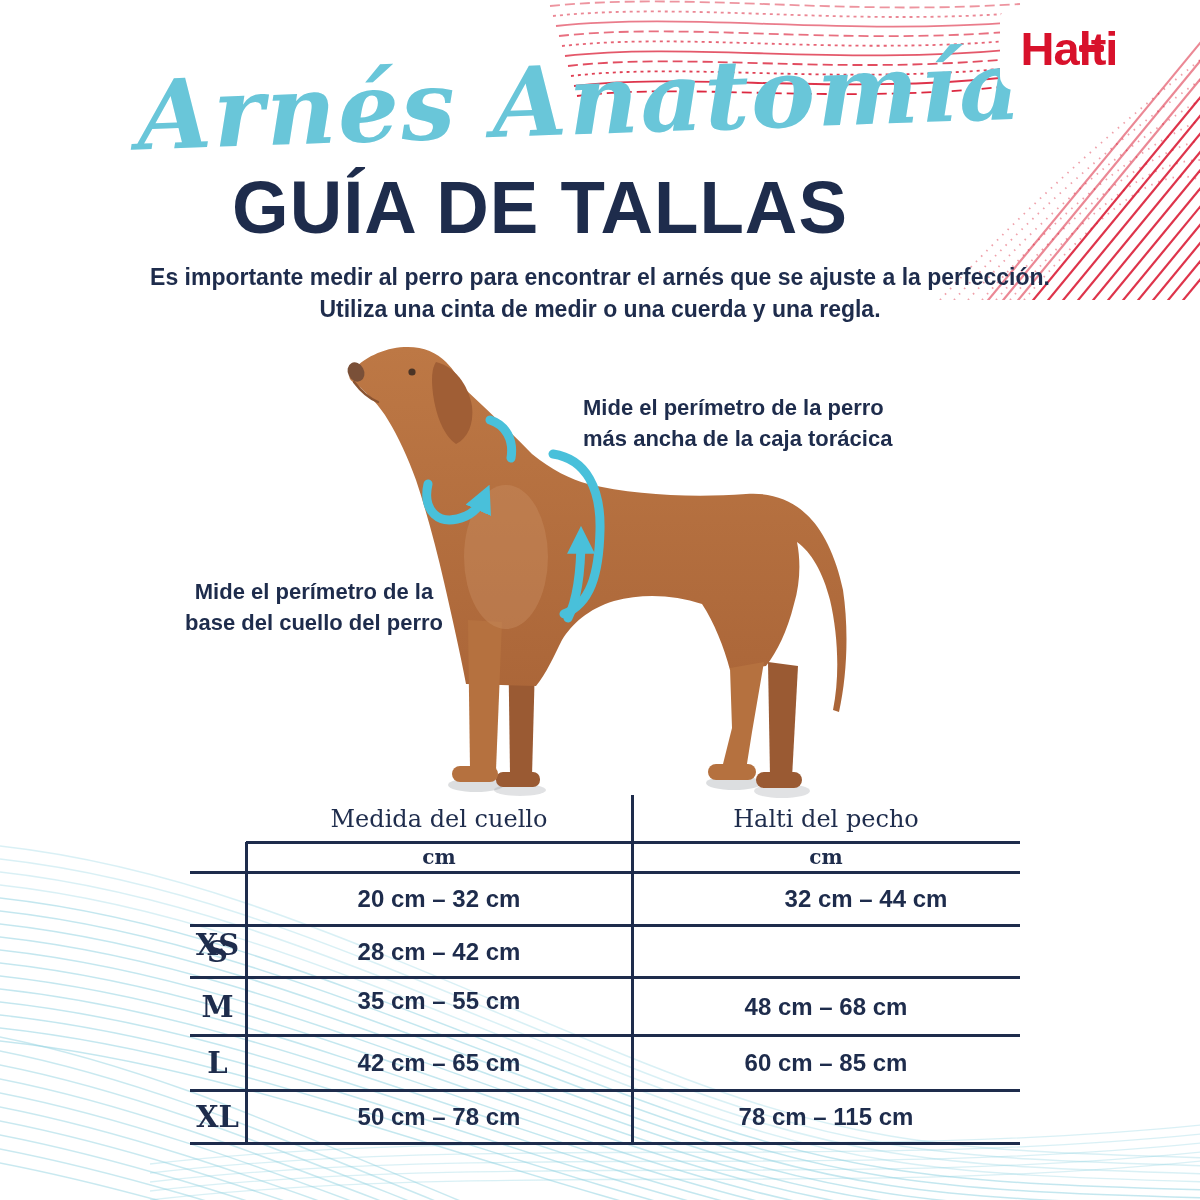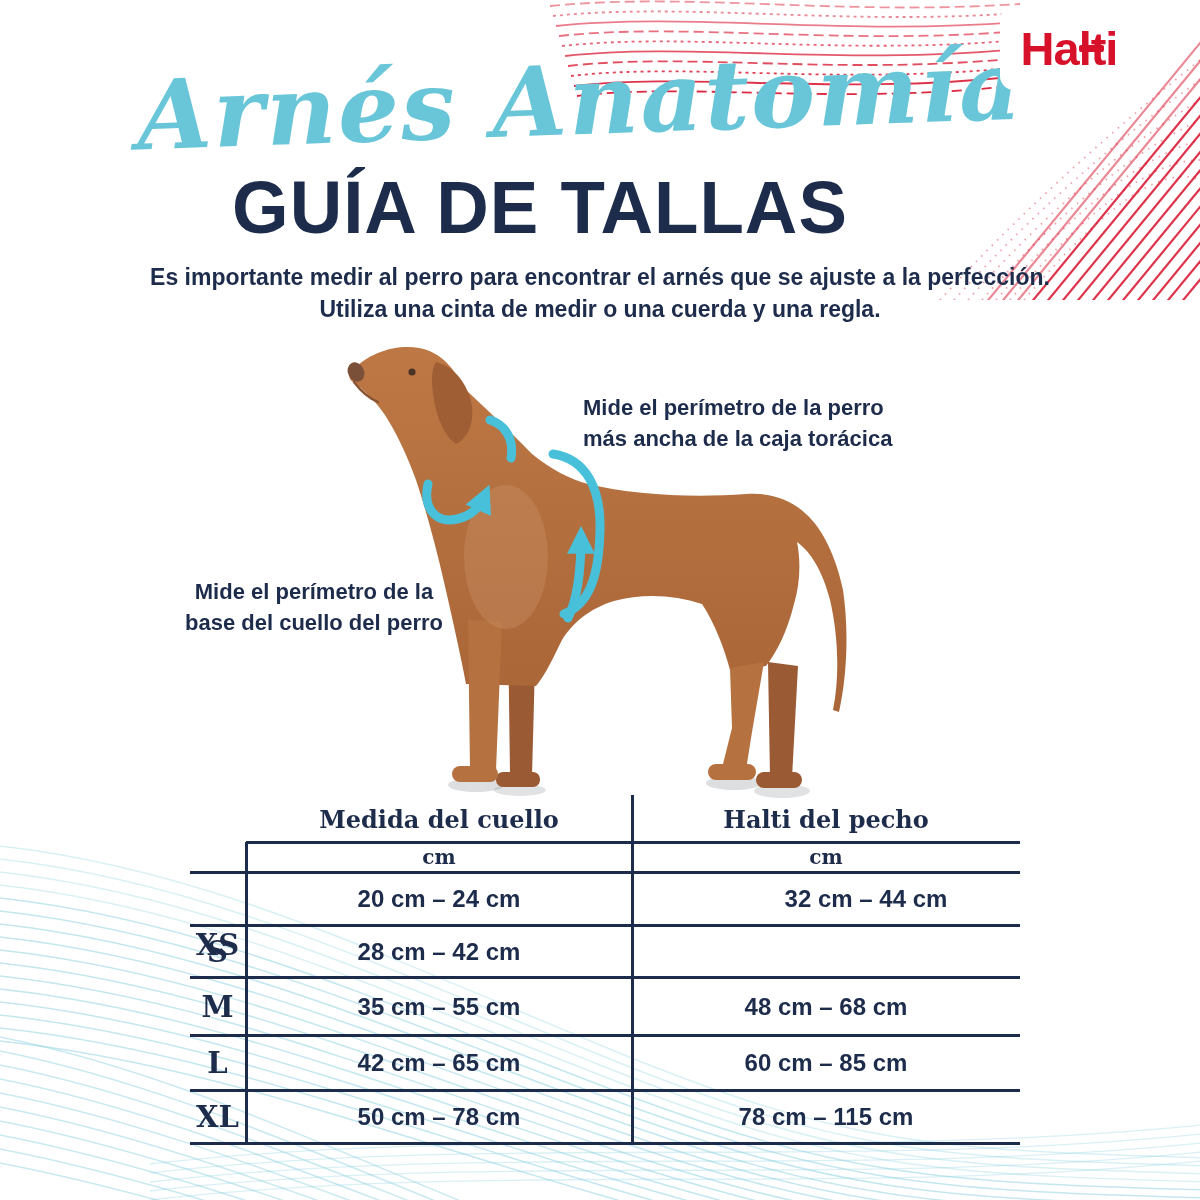--- a/index.html
+++ b/index.html
@@ -32,21 +32,21 @@
 
   
   .note{position:absolute;z-index:2;font-size:22px;font-weight:700;line-height:31px;color:#1e2c4c;}
   .note-chest{left:583px;top:392px;width:330px;text-align:left;}
   .note-neck{left:178px;top:576px;width:272px;text-align:center;}
 
   
   .sizetable{position:absolute;left:190px;top:793px;width:830px;height:352px;z-index:2;}
   .tl{position:absolute;background:#1e2c4c;}
   .cell{position:absolute;display:flex;align-items:center;justify-content:center;}
-  .th{font-family:"DejaVu Serif",serif;font-weight:700;font-size:24px;}
+  .th{font-family:"DejaVu Serif",serif;font-weight:400;font-size:24px;}
   .tu{font-family:"DejaVu Serif",serif;font-weight:700;font-size:20px;}
   .tsize{font-family:"DejaVu Serif",serif;font-weight:700;font-size:29px;}
   .tval{font-size:24px;font-weight:700;}
 </style>
 </head>
 <body>
 
 <div class="page">
 
   <svg id="red-deco" class="deco" width="660" height="300" viewBox="0 0 660 300">
@@ -234,28 +234,28 @@
     <div class="tl" style="left:0;top:241px;width:830px;height:3px;"></div>
     <div class="tl" style="left:0;top:296px;width:830px;height:3px;"></div>
     <div class="tl" style="left:0;top:349px;width:830px;height:3px;"></div>
 
     <div class="cell th" style="left:56px;top:4px;width:386px;height:44px;">Medida del cuello</div>
     <div class="cell th" style="left:442px;top:4px;width:388px;height:44px;">Halti del pecho</div>
     <div class="cell tu" style="left:56px;top:49px;width:386px;height:29px;">cm</div>
     <div class="cell tu" style="left:442px;top:49px;width:388px;height:29px;">cm</div>
 
     <div class="cell tsize" style="left:0;top:81px;width:55px;height:50px;margin-top:46px;">XS</div>
-    <div class="cell tval" style="left:56px;top:81px;width:386px;height:50px;">20 cm – 24 cm</div>
+    <div class="cell tval" style="left:56px;top:81px;width:386px;height:50px;">20 cm – 32 cm</div>
     <div class="cell tval" style="left:442px;top:81px;width:388px;height:50px;padding-left:40px;">32 cm – 44 cm</div>
 
     <div class="cell tsize" style="left:0;top:134px;width:55px;height:49px;">S</div>
     <div class="cell tval" style="left:56px;top:134px;width:386px;height:49px;">28 cm – 42 cm</div>
 
     <div class="cell tsize" style="left:0;top:186px;width:55px;height:55px;">M</div>
-    <div class="cell tval" style="left:56px;top:186px;width:386px;height:55px;">35 cm – 55 cm</div>
+    <div class="cell tval" style="left:56px;top:180px;width:386px;height:55px;">35 cm – 55 cm</div>
     <div class="cell tval" style="left:442px;top:186px;width:388px;height:55px;">48 cm – 68 cm</div>
 
     <div class="cell tsize" style="left:0;top:244px;width:55px;height:52px;">L</div>
     <div class="cell tval" style="left:56px;top:244px;width:386px;height:52px;">42 cm – 65 cm</div>
     <div class="cell tval" style="left:442px;top:244px;width:388px;height:52px;">60 cm – 85 cm</div>
 
     <div class="cell tsize" style="left:0;top:299px;width:55px;height:50px;">XL</div>
     <div class="cell tval" style="left:56px;top:299px;width:386px;height:50px;">50 cm – 78 cm</div>
     <div class="cell tval" style="left:442px;top:299px;width:388px;height:50px;">78 cm – 115 cm</div>
   </div>

